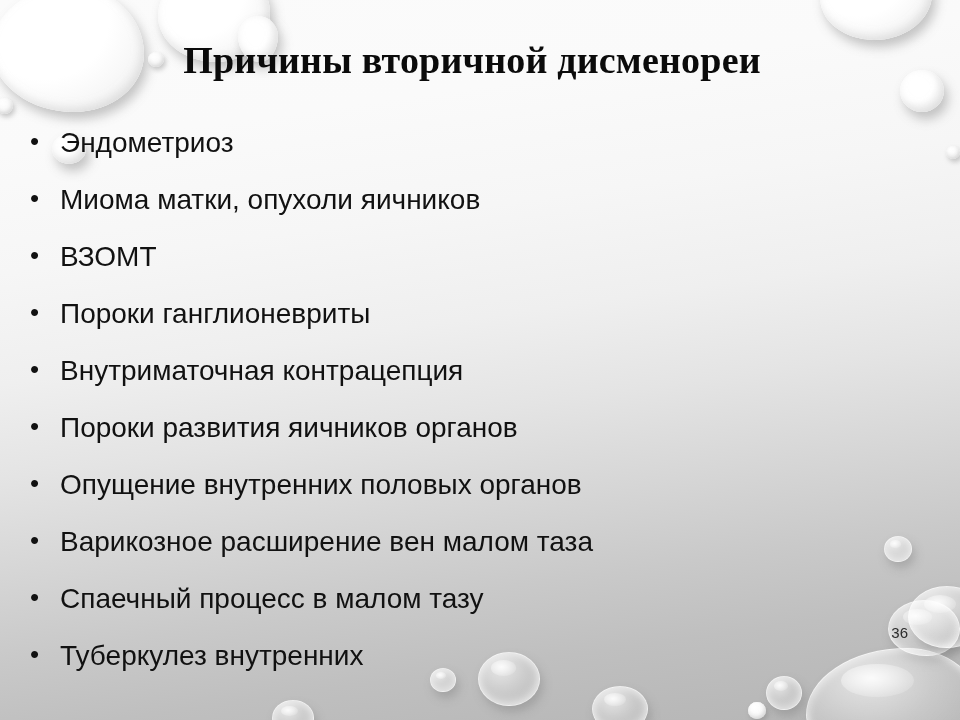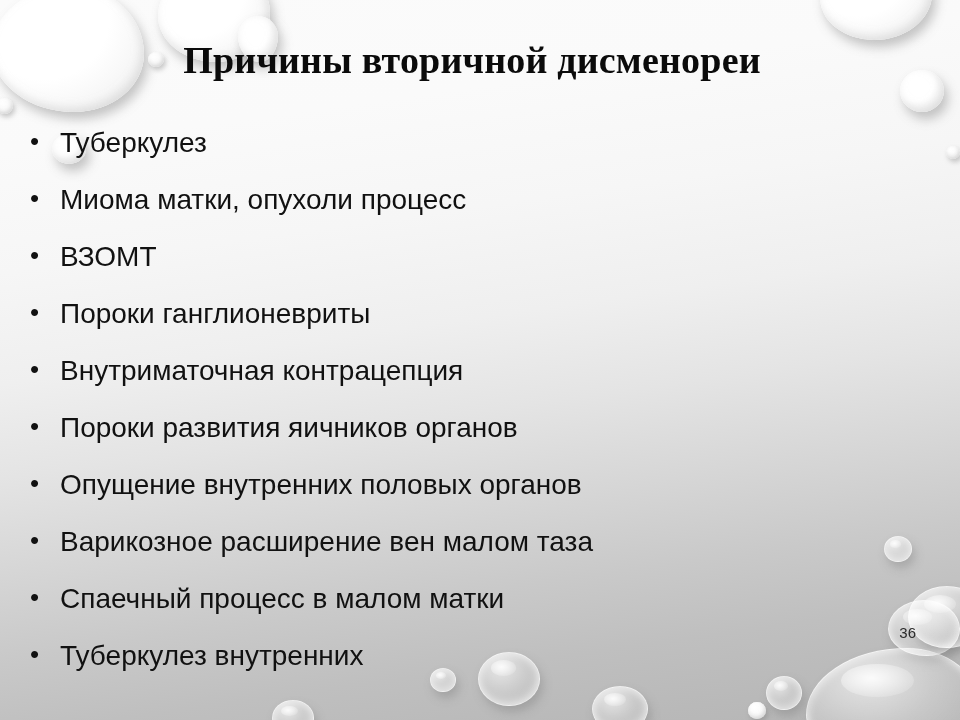--- a/index.html
+++ b/index.html
@@ -127,21 +127,21 @@
     font-family: "Liberation Sans", sans-serif;
     font-size: 28px;
     line-height: 34px;
     color: #111111;
     white-space: nowrap;
   }
 
   
   #slide-number {
     position: absolute;
-    right: 44px;
+    right: 52px;
     top: 624px;
     font-family: "Liberation Sans", sans-serif;
     font-size: 15px;
     color: #2b2b2b;
   }
 </style>
 </head>
 <body>
 
 <div id="slide">
@@ -171,25 +171,25 @@
     <div class="drop glass" style="left:430px; top:668px; width:24px; height:22px;"></div>
     <div class="drop glass" style="left:592px; top:686px; width:54px; height:44px;"></div>
     <div class="drop glass" style="left:272px; top:700px; width:40px; height:34px;"></div>
   </div>
 
   <div id="title">Причины вторичной дисменореи</div>
 
   <div id="bullets">
     <div class="bullet-row">
       <span class="bullet-mark">•</span>
-      <span class="bullet-text">Туберкулез</span>
-    </div>
-    <div class="bullet-row">
-      <span class="bullet-mark">•</span>
-      <span class="bullet-text">Миома матки, опухоли процесс</span>
+      <span class="bullet-text">Эндометриоз</span>
+    </div>
+    <div class="bullet-row">
+      <span class="bullet-mark">•</span>
+      <span class="bullet-text">Миома матки, опухоли яичников</span>
     </div>
     <div class="bullet-row">
       <span class="bullet-mark">•</span>
       <span class="bullet-text">ВЗОМТ</span>
     </div>
     <div class="bullet-row">
       <span class="bullet-mark">•</span>
       <span class="bullet-text">Пороки ганглионевриты</span>
     </div>
     <div class="bullet-row">
@@ -203,21 +203,21 @@
     <div class="bullet-row">
       <span class="bullet-mark">•</span>
       <span class="bullet-text">Опущение внутренних половых органов</span>
     </div>
     <div class="bullet-row">
       <span class="bullet-mark">•</span>
       <span class="bullet-text">Варикозное расширение вен малом таза</span>
     </div>
     <div class="bullet-row">
       <span class="bullet-mark">•</span>
-      <span class="bullet-text">Спаечный процесс в малом матки</span>
+      <span class="bullet-text">Спаечный процесс в малом тазу</span>
     </div>
     <div class="bullet-row">
       <span class="bullet-mark">•</span>
       <span class="bullet-text">Туберкулез внутренних</span>
     </div>
   </div>
 
   <div id="slide-number">36</div>
 
 </div>

